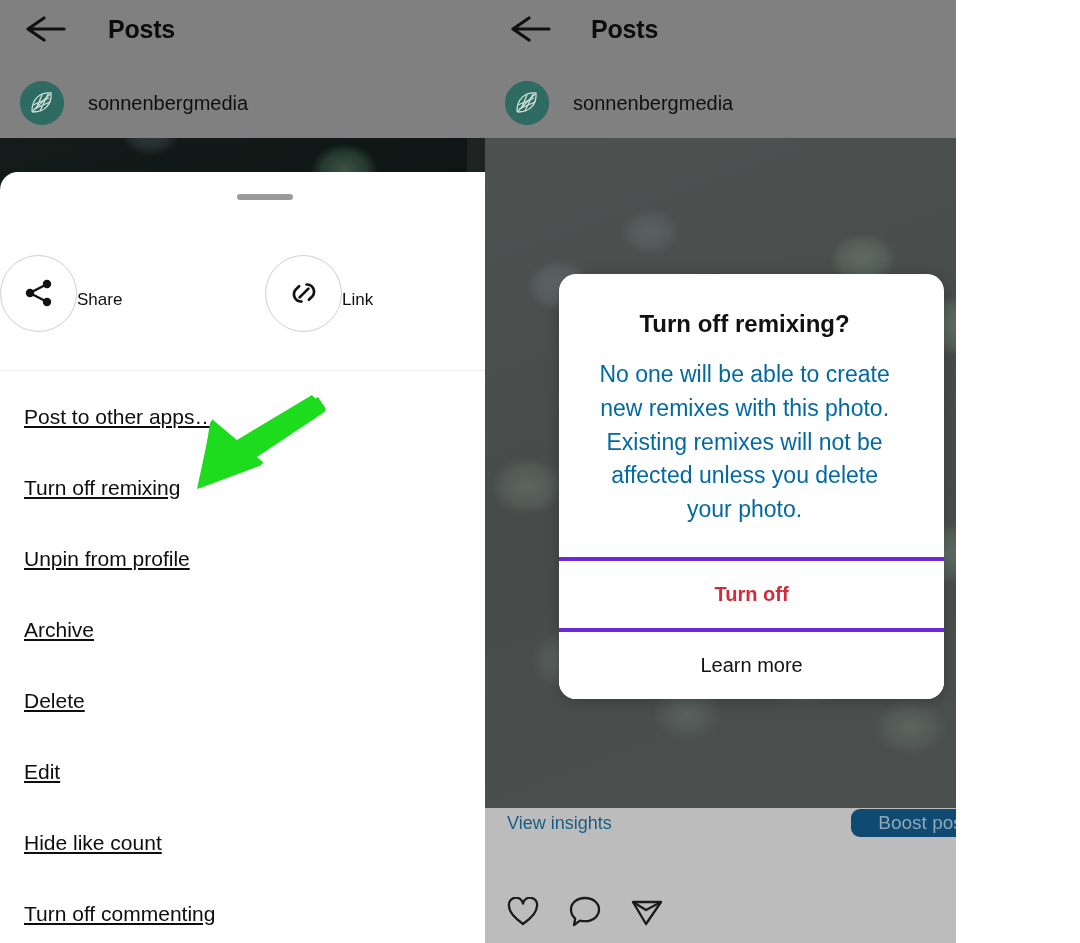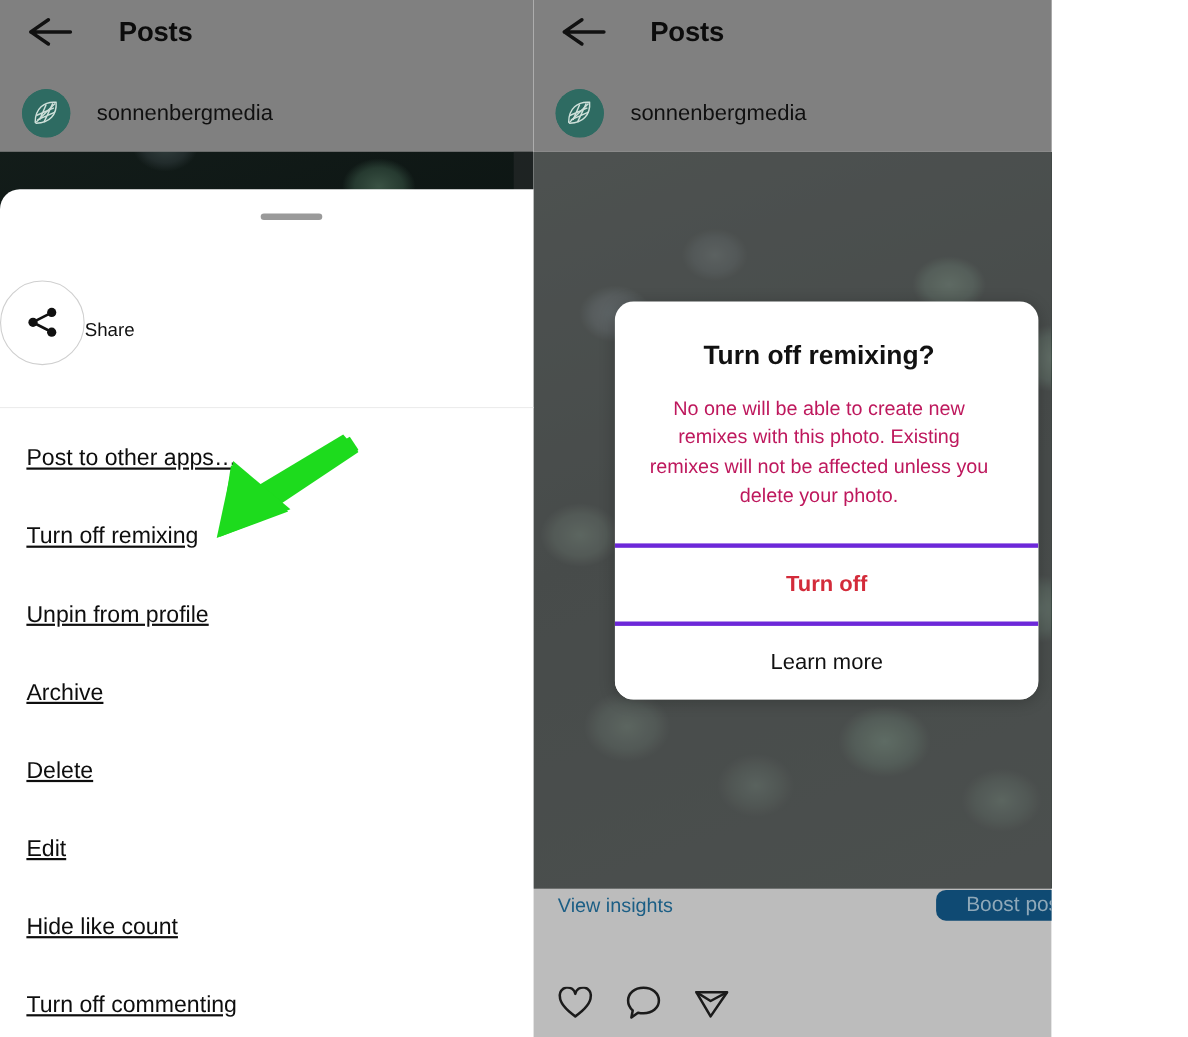--- a/index.html
+++ b/index.html
@@ -300,23 +300,23 @@
     padding: 36px 44px 30px 30px;
     text-align: center;
   }
   .dlg-title {
     font-size: 24px;
     font-weight: bold;
     color: #111;
     margin-bottom: 20px;
   }
   .dlg-msg {
-    font-size: 18px;
+    font-size: 23px;
     line-height: 1.47;
-    color: #be185d;
+    color: #0369a1;
   }
   .dlg-btn {
     height: 71px;
     display: flex;
     align-items: center;
     justify-content: center;
     font-size: 20px;
     color: #111;
     border-top: 4px solid #6d28d9;
     background: #fff;
@@ -373,20 +373,30 @@
         <div class="quick">
           <span class="quick-circle">
             <svg width="36" height="36" viewBox="0 0 36 36">
               <circle cx="26" cy="9" r="4.2" fill="#111"></circle>
               <circle cx="9" cy="18" r="4.2" fill="#111"></circle>
               <circle cx="26" cy="27" r="4.2" fill="#111"></circle>
               <path d="M12.6 16 L22.4 11 M12.6 20 L22.4 25" stroke="#111" stroke-width="2.4" stroke-linecap="round"></path>
             </svg>
           </span>
           <span class="quick-label">Share</span>
+        </div>
+        <div class="quick">
+          <span class="quick-circle">
+            <svg width="36" height="36" viewBox="0 0 36 36">
+              <path d="M20.5 9.5 a7.2 7.2 0 0 1 6 11.6 l-3.6 3.6" stroke="#111" stroke-width="2.7" fill="none" stroke-linecap="round"></path>
+              <path d="M15.5 26.5 a7.2 7.2 0 0 1 -6 -11.6 l3.6 -3.6" stroke="#111" stroke-width="2.7" fill="none" stroke-linecap="round"></path>
+              <path d="M13.6 22.4 L22.4 13.6" stroke="#111" stroke-width="2.7" stroke-linecap="round"></path>
+            </svg>
+          </span>
+          <span class="quick-label">Link</span>
         </div>
       </div>
 
       <div class="sheet-divider"></div>
 
       <div class="menu">
         <div class="menu-item">Post to other apps…</div>
         <div class="menu-item">Turn off remixing</div>
         <div class="menu-item">Unpin from profile</div>
         <div class="menu-item">Archive</div>

